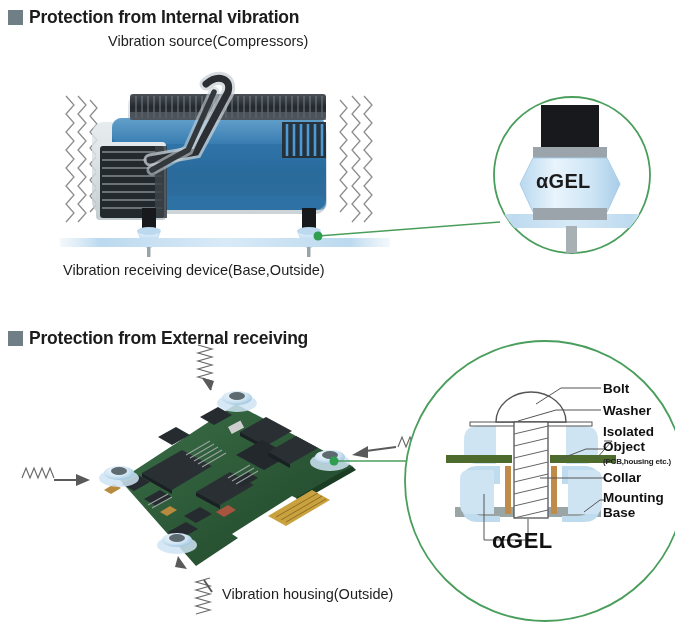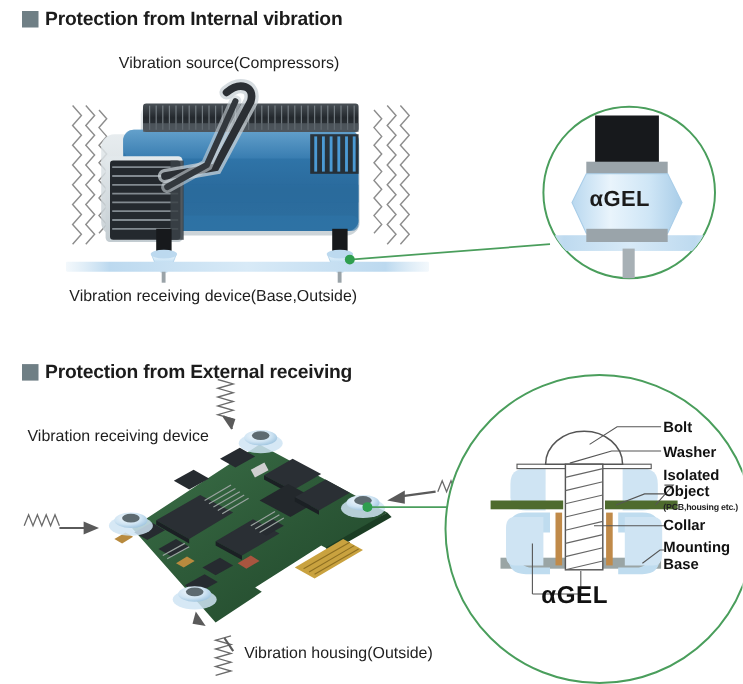--- a/index.html
+++ b/index.html
@@ -1,20 +1,20 @@
 <!DOCTYPE html>
 <html><head>
 <meta charset="utf-8">
 <style>
   html,body{margin:0;padding:0;background:#ffffff;}
   body{width:675px;height:622px;position:relative;overflow:hidden;
        font-family:"Liberation Sans","DejaVu Sans",sans-serif;color:#1a1a1a;}
 
   
-  .sec-head{position:absolute;display:flex;align-items:center;gap:6px;margin-left:12px;}
+  .sec-head{position:absolute;display:flex;align-items:center;gap:6px;}
   .sec-marker{width:15px;height:15px;background:#6f7f85;display:block;}
   .sec-title{font-size:17.5px;font-weight:bold;letter-spacing:-.2px;color:#1c1c1c;
              white-space:nowrap;}
 
   
   .cap{position:absolute;font-size:14.5px;color:#1e1e1e;white-space:nowrap;}
   .cap2{position:absolute;font-size:14.5px;color:#1e1e1e;line-height:19px;}
 
   
   svg.layer{position:absolute;left:0;top:0;width:675px;height:622px;overflow:visible;}
@@ -364,33 +364,32 @@
       <path d="M484 540 L484 494"></path>
     </g>
   </g>
 </svg>
 
 <div class="sec-head" style="left:8px;top:7px;">
   <span class="sec-marker"></span>
   <span class="sec-title">Protection from Internal vibration</span>
 </div>
 
-<div class="cap" style="left:108px;top:50px;">Vibration source(Compressors)</div>
+<div class="cap" style="left:108px;top:33px;">Vibration source(Compressors)</div>
 
 <div class="cap" style="left:63px;top:262px;">Vibration receiving device(Base,Outside)</div>
 
 <div class="agel-mid" style="left:536px;top:170px;">αGEL</div>
 
 <div class="sec-head" style="left:8px;top:328px;">
   <span class="sec-marker"></span>
   <span class="sec-title">Protection from External receiving</span>
 </div>
 
 <div class="cap2" style="left:25px;top:388px;">
-  <div>Vibration receiving device</div>
 </div>
 
 <div class="cap" style="left:222px;top:586px;">Vibration housing(Outside)</div>
 
 <div class="lbl" style="left:603px;top:381px;">Bolt</div>
 
 <div class="lbl" style="left:603px;top:403px;">Washer</div>
 
 <div class="lbl" style="left:603px;top:424px;">
   <div>Isolated</div>

